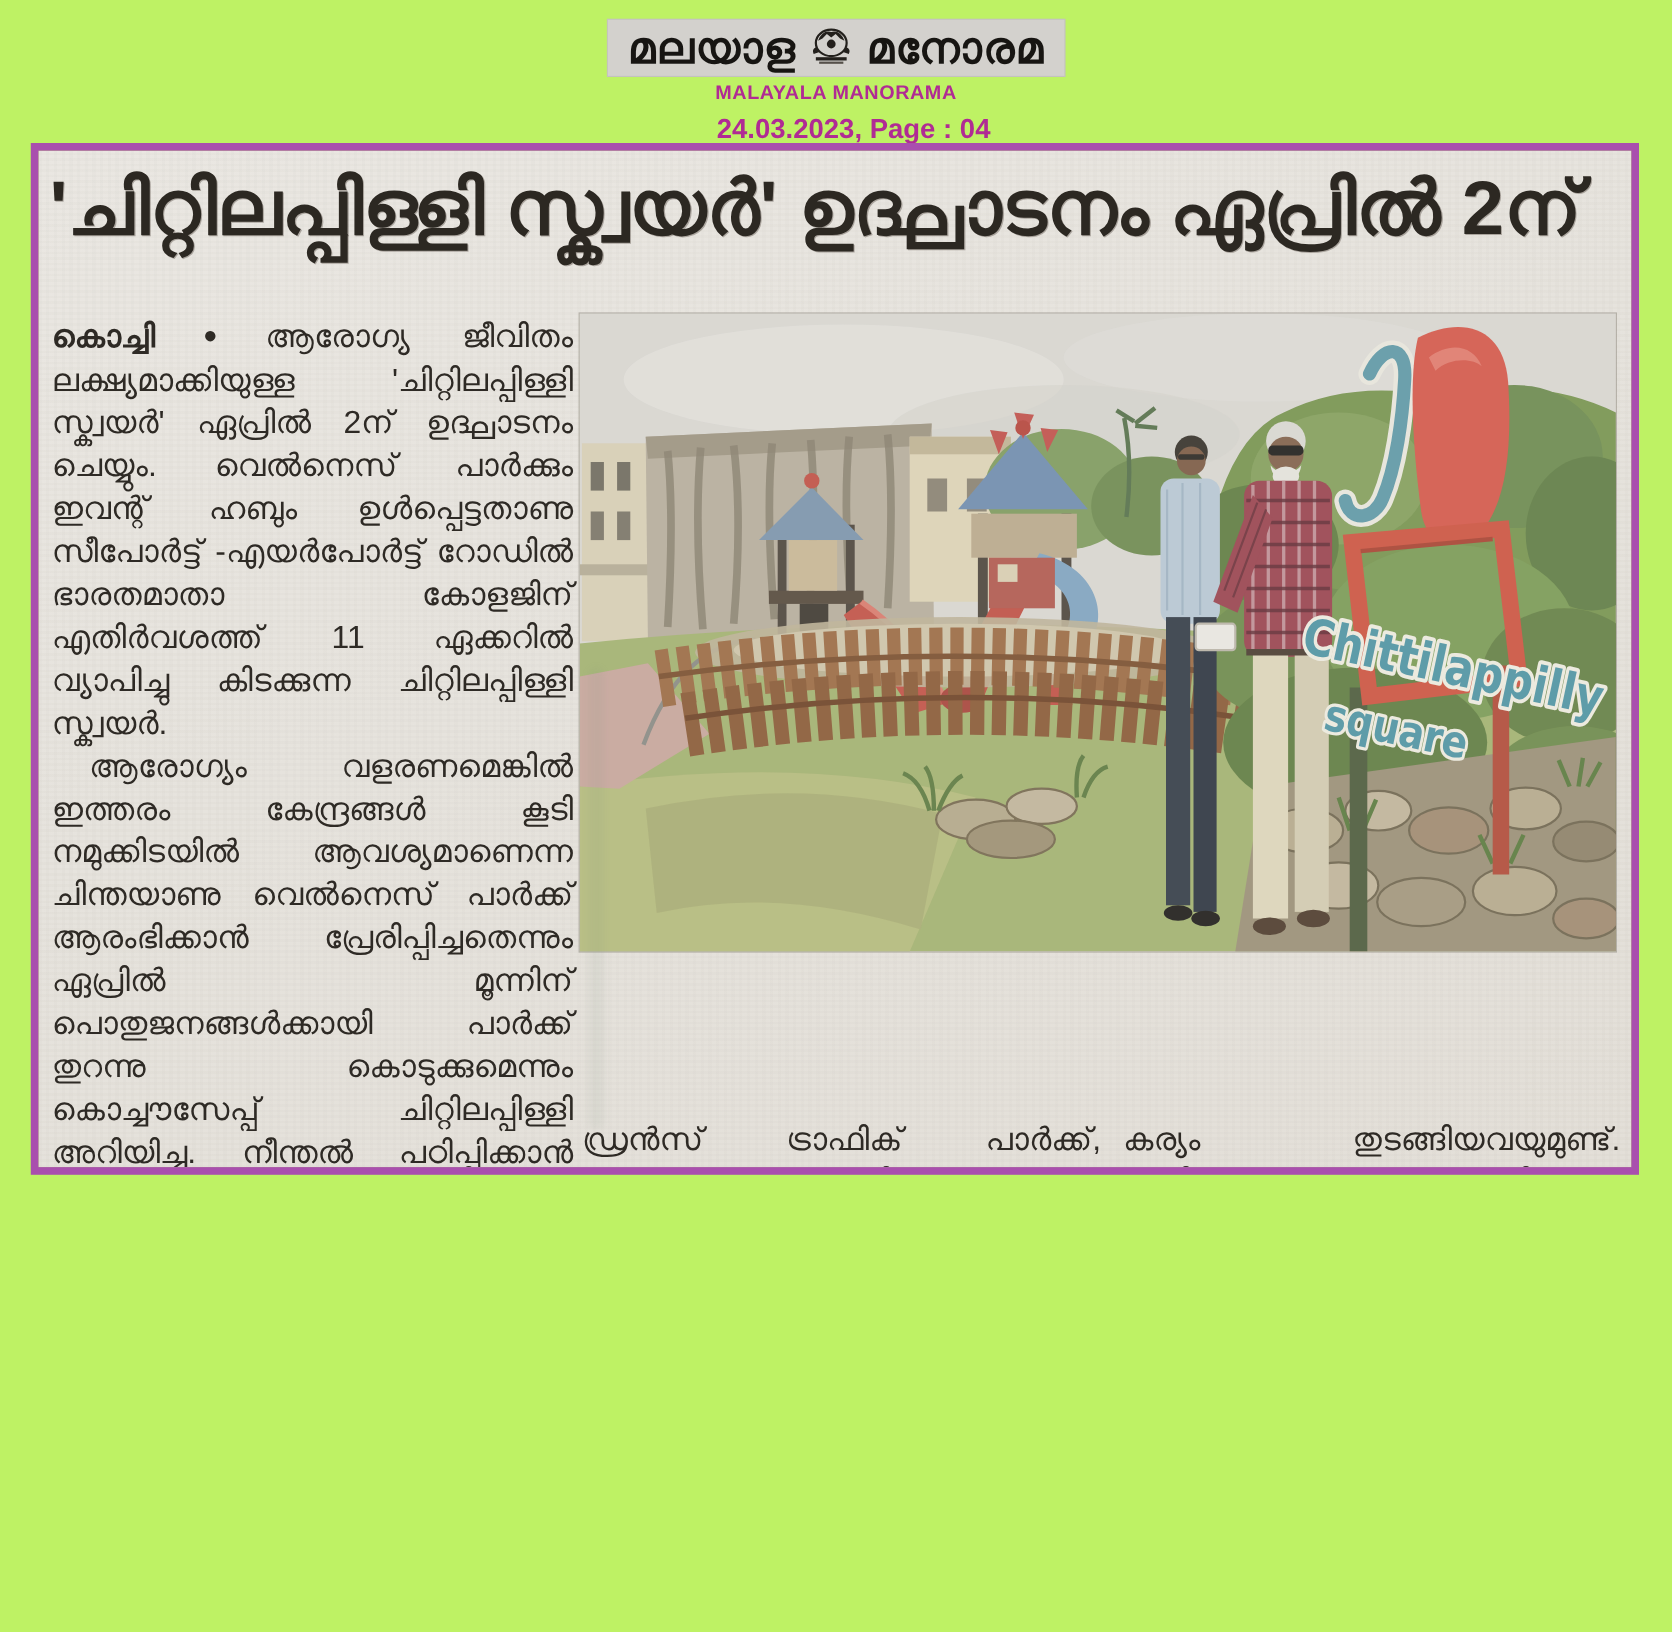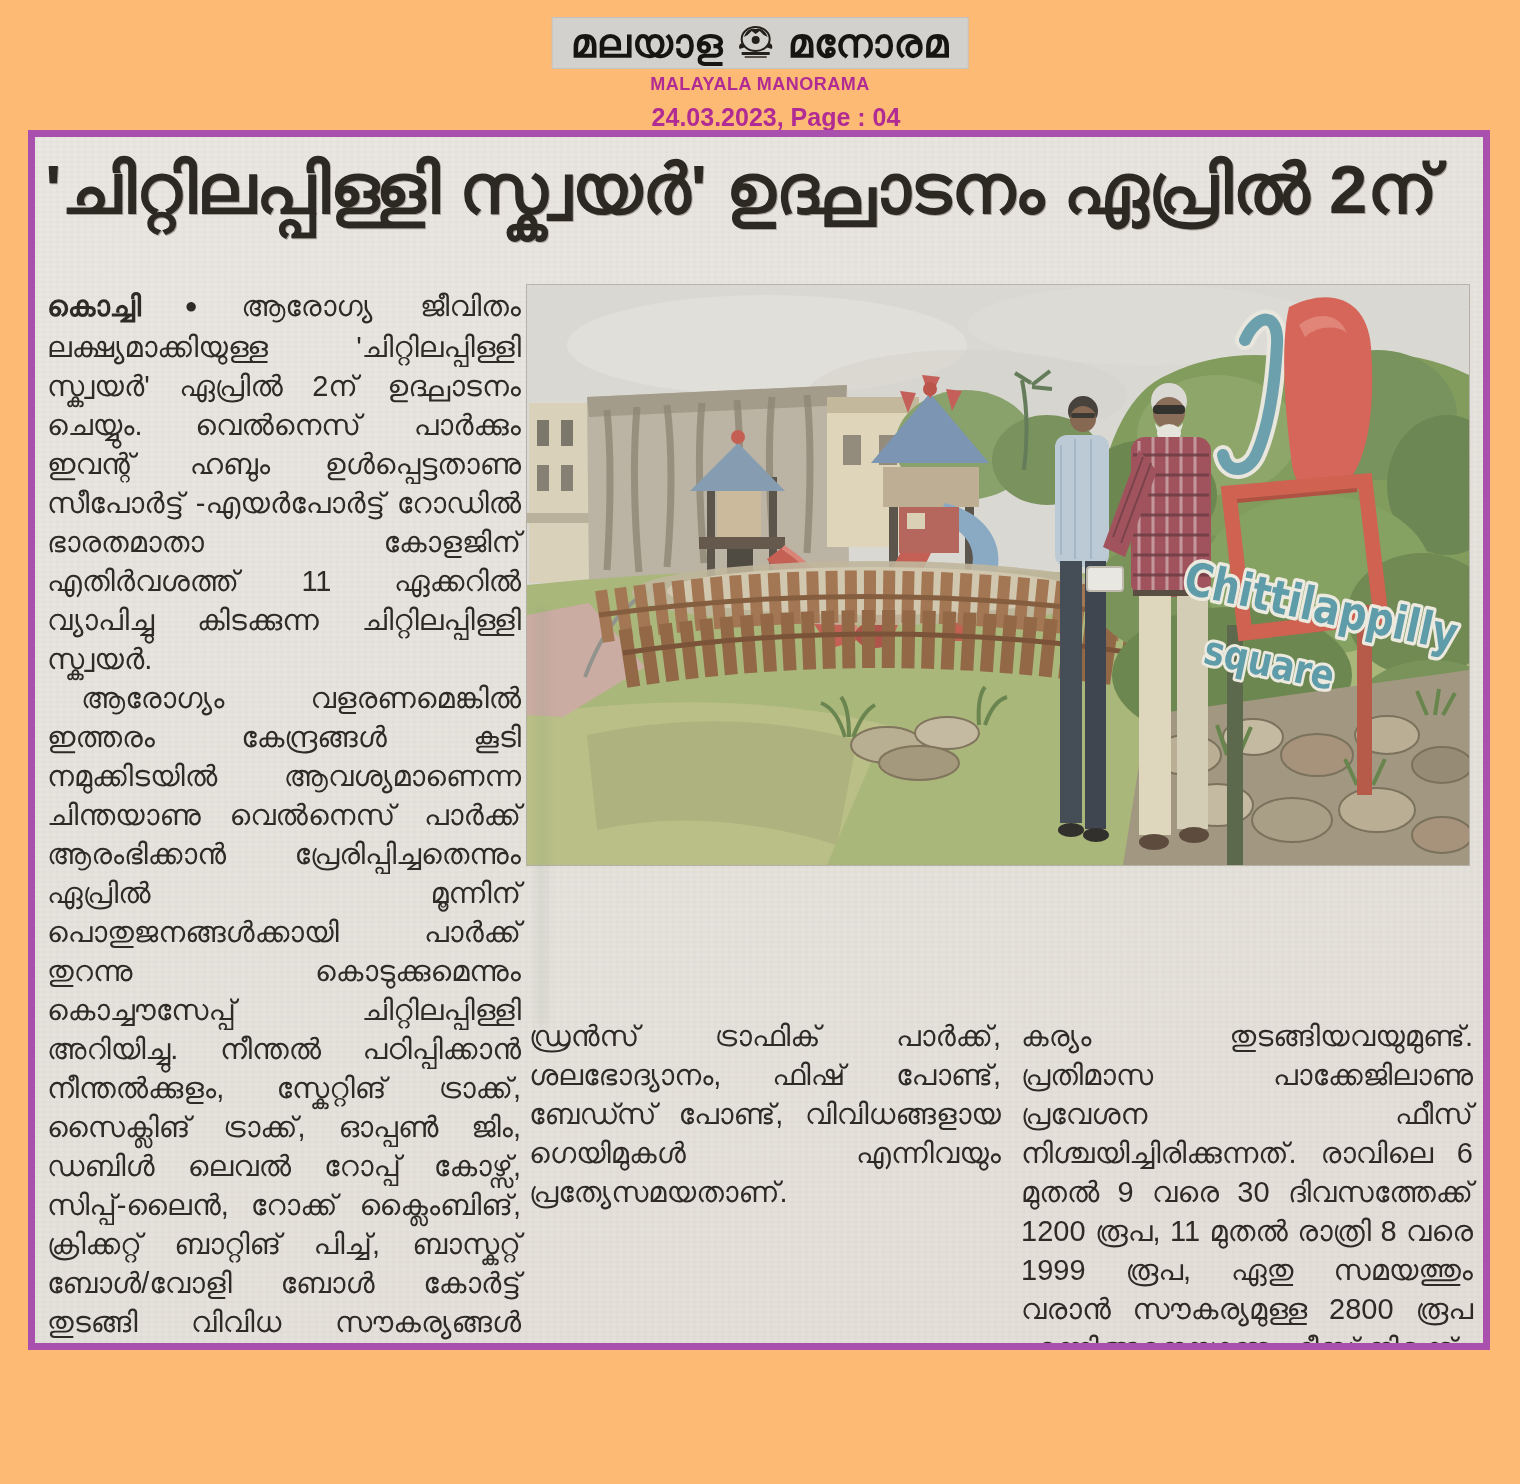--- a/index.html
+++ b/index.html
@@ -1,29 +1,29 @@
 <!DOCTYPE html>
 <html><head>
 <meta charset="utf-8">
 <style>
   html,body{margin:0;padding:0;background:#ffffff;}
-  .page{position:relative;width:1520px;height:1484px;background:#fdba74;overflow:hidden;
+  .page{position:relative;width:1520px;height:1484px;background:#bef264;overflow:hidden;
         font-family:"Liberation Sans", sans-serif;}
   
   .masthead{position:absolute;left:0;top:0;width:100%;text-align:center;}
   .logo-strip{position:absolute;left:50%;top:18px;transform:translateX(-50%);
         background:#d3d1cd;padding:3px 18px;display:flex;align-items:center;gap:10px;
         box-shadow:0 0 0 1px #c4c2be;}
   .logo-ml{font-size:40px;font-weight:bold;color:#171512;letter-spacing:1px;line-height:44px;white-space:nowrap;}
   .masthead-name{position:absolute;left:0;top:74px;width:100%;font-size:18px;font-weight:bold;
         color:#b02b94;letter-spacing:.5px;}
   .masthead-date{position:absolute;left:16px;top:103px;width:100%;font-size:25px;font-weight:bold;
         color:#b02b94;}
   
-  .clipping{position:absolute;left:28px;top:130px;width:1462px;height:1220px;
+  .clipping{position:absolute;left:28px;top:130px;width:1462px;height:938px;
         border:7px solid #a94fae;box-sizing:border-box;
         background:linear-gradient(160deg,#eae7e2 0%,#e6e3dd 45%,#e3dfd8 100%);}
   .clip-inner{position:absolute;left:0;top:0;right:0;bottom:0;overflow:hidden;}
   .grain{position:absolute;inset:0;opacity:.5;pointer-events:none;
         background:repeating-linear-gradient(0deg,rgba(120,115,105,.05) 0 2px,rgba(255,255,255,0) 2px 5px),
                    repeating-linear-gradient(90deg,rgba(120,115,105,.04) 0 3px,rgba(255,255,255,0) 3px 7px);}
   .headline{position:absolute;left:10px;top:16px;width:1345px;font-size:69px;font-weight:bold;
         color:#2c2822;line-height:1.08;white-space:nowrap;text-shadow:1px 1px 0 rgba(60,50,40,.35);}
   .bodycol{position:absolute;font-size:29px;line-height:39px;color:#2e2a25;text-align:justify;}
   .bodycol p{margin:0;}

